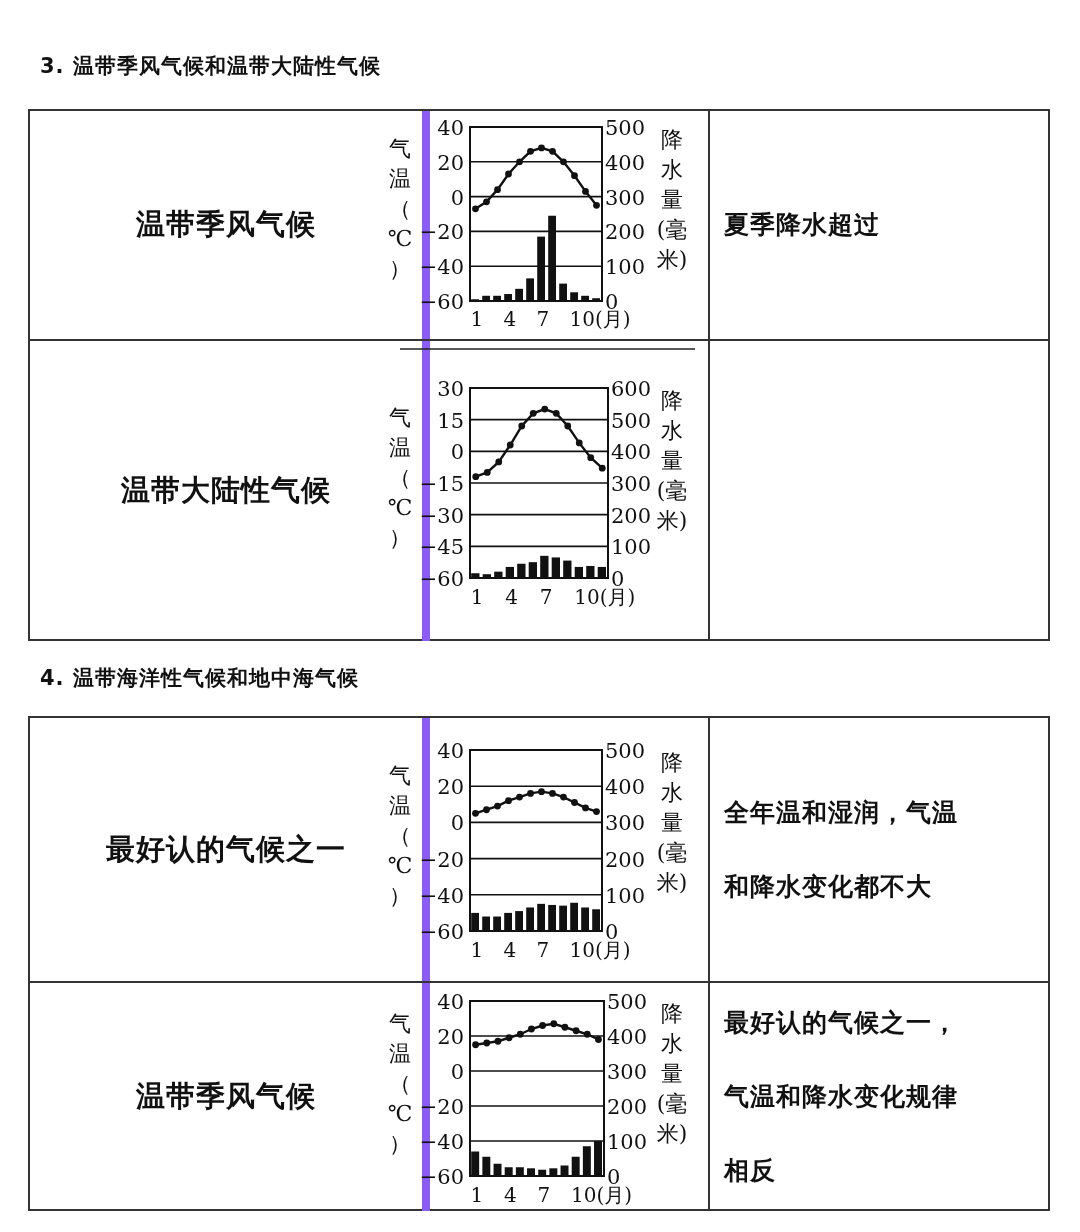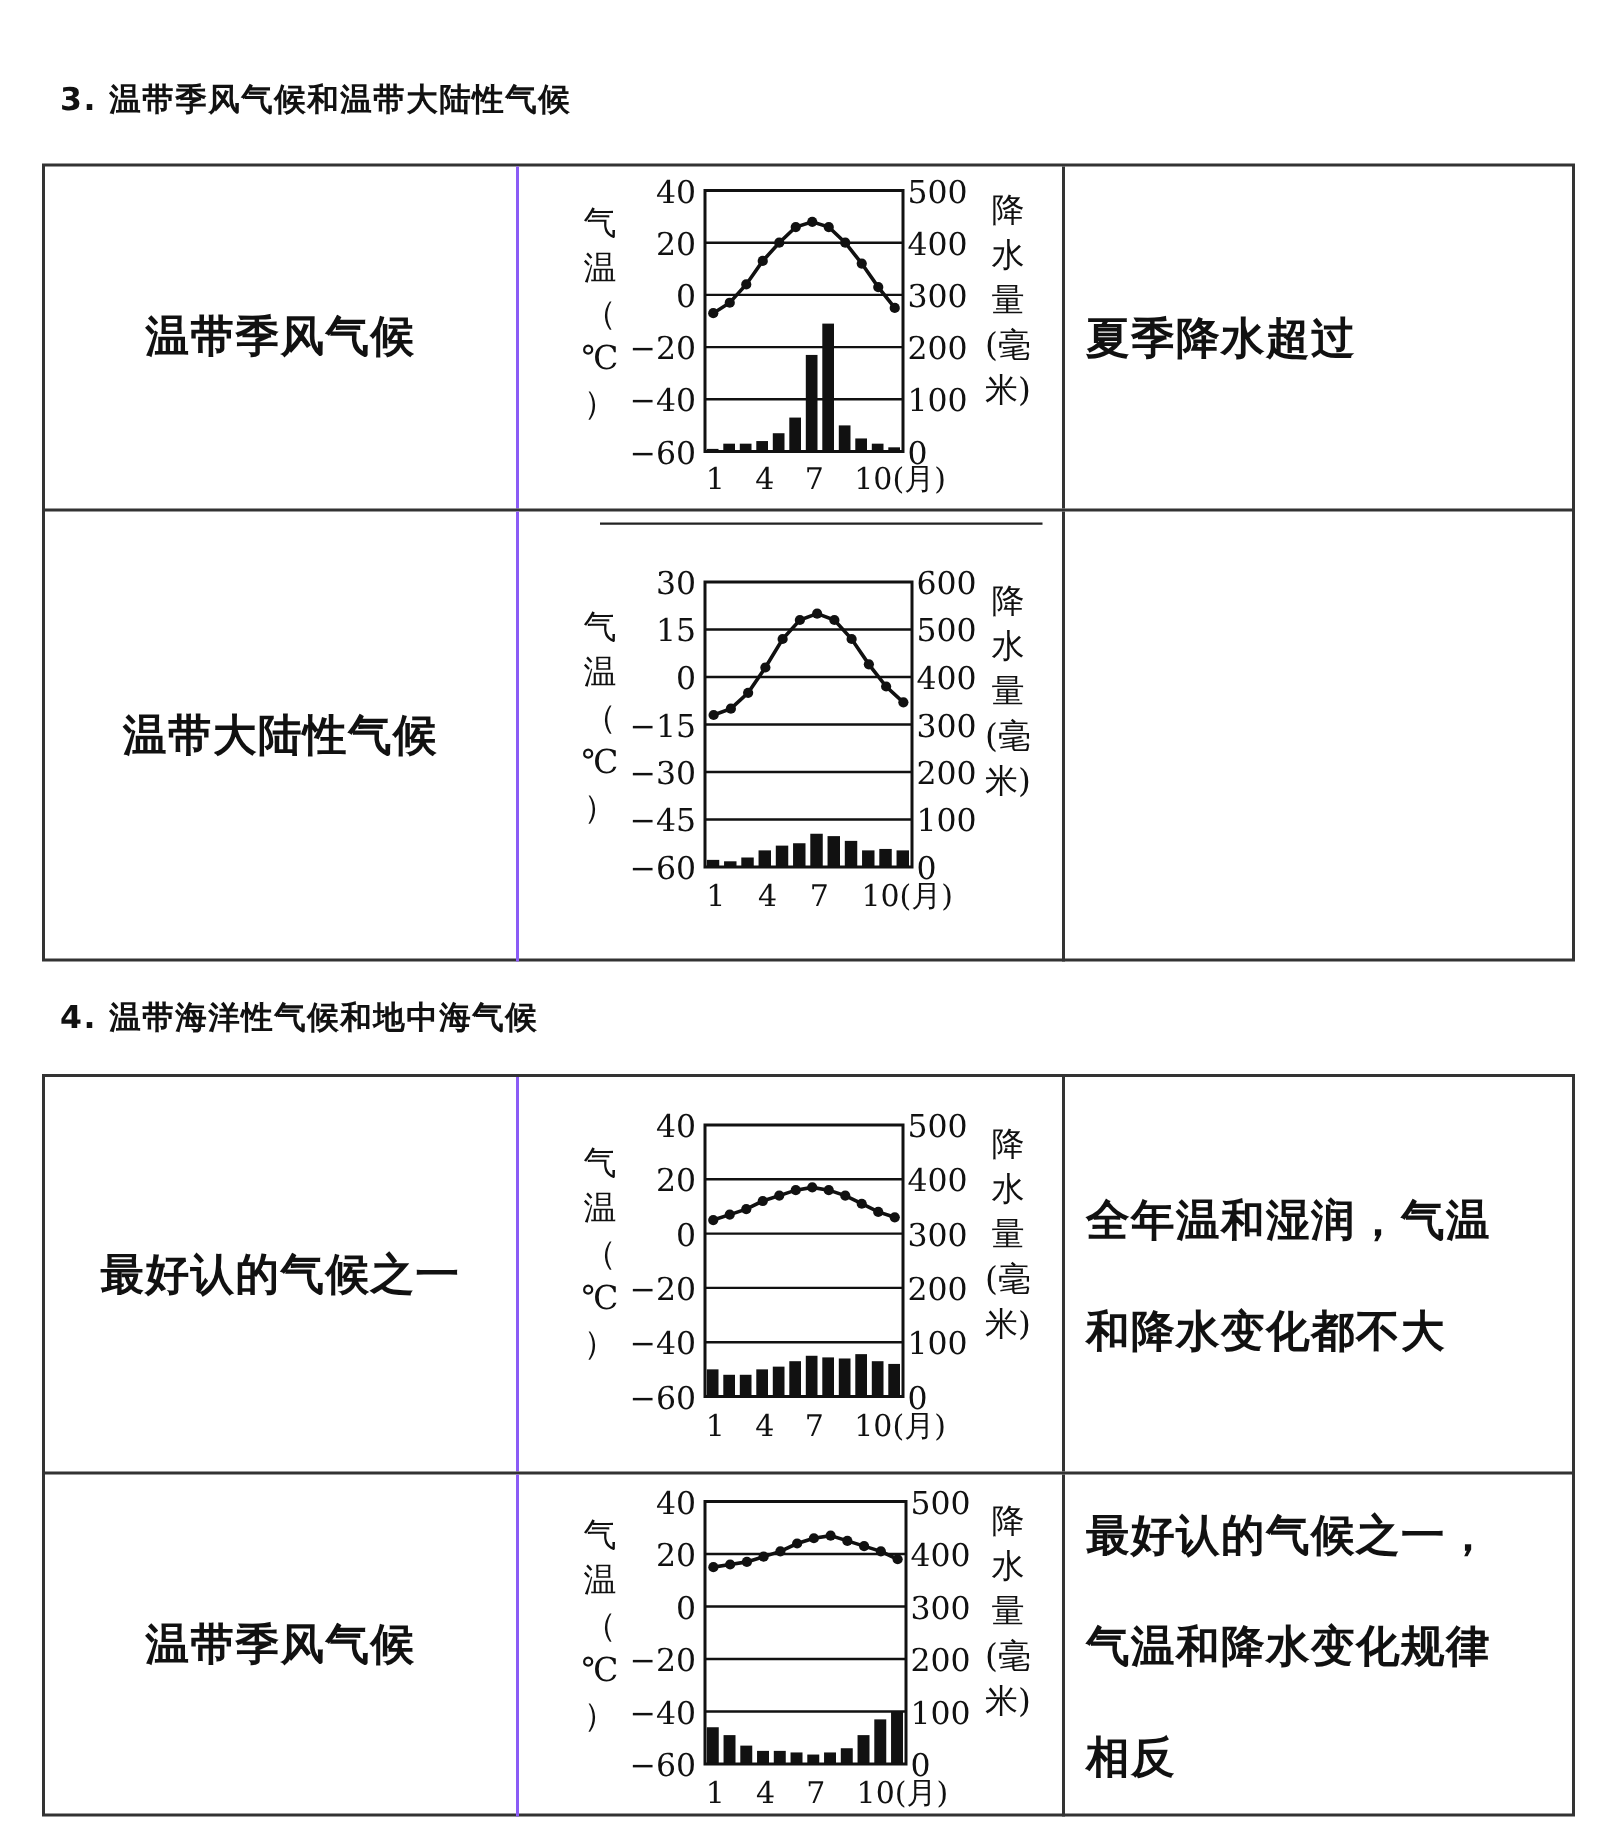--- a/index.html
+++ b/index.html
@@ -11,27 +11,27 @@
     position: absolute; left: 40px; font-size: 21px; font-weight: bold;
     letter-spacing: 1px; color: #111;
   }
   .tbl {
     position: absolute; left: 28px; width: 1022px;
     border: 2px solid #333; box-sizing: border-box; background: #fff;
   }
   .row { position: absolute; left: 0; width: 100%; box-sizing: border-box; }
   .row + .row { border-top: 2px solid #333; }
   .cell { position: absolute; top: 0; bottom: 0; box-sizing: border-box; }
-  .c1 { left: 0; width: 316px; border-right: 2px solid #8b5cf6;
+  .c1 { left: 0; width: 400px; border-right: 8px solid #8b5cf6;
         display: flex; align-items: center; justify-content: center;
         font-size: 29px; font-weight: bold; letter-spacing: 1px; }
   .c2 { left: 340px; width: 340px; border-right: 2px solid #333; }
   .c3 { left: 680px; right: 0; padding: 0 14px 0 14px;
         display: flex; flex-direction: column; justify-content: center; }
-  .desc-line { font-size: 29px; font-weight: bold; line-height: 74px; white-space: nowrap; letter-spacing: 1px; }
+  .desc-line { font-size: 25px; font-weight: bold; line-height: 74px; white-space: nowrap; letter-spacing: 1px; }
   .desc-line.spaced { letter-spacing: 12px; }
   svg.chart { position: absolute; left: 0; top: 0; }
   svg text { font-family: "DejaVu Serif", "Liberation Serif", serif; fill: #111; }
 </style>
 </head>
 <body>
 
 <div class="section-title" style="top:52px;">3. 温带季风气候和温带大陆性气候</div>
 
 <div class="tbl" style="top:109px; height:532px;">

